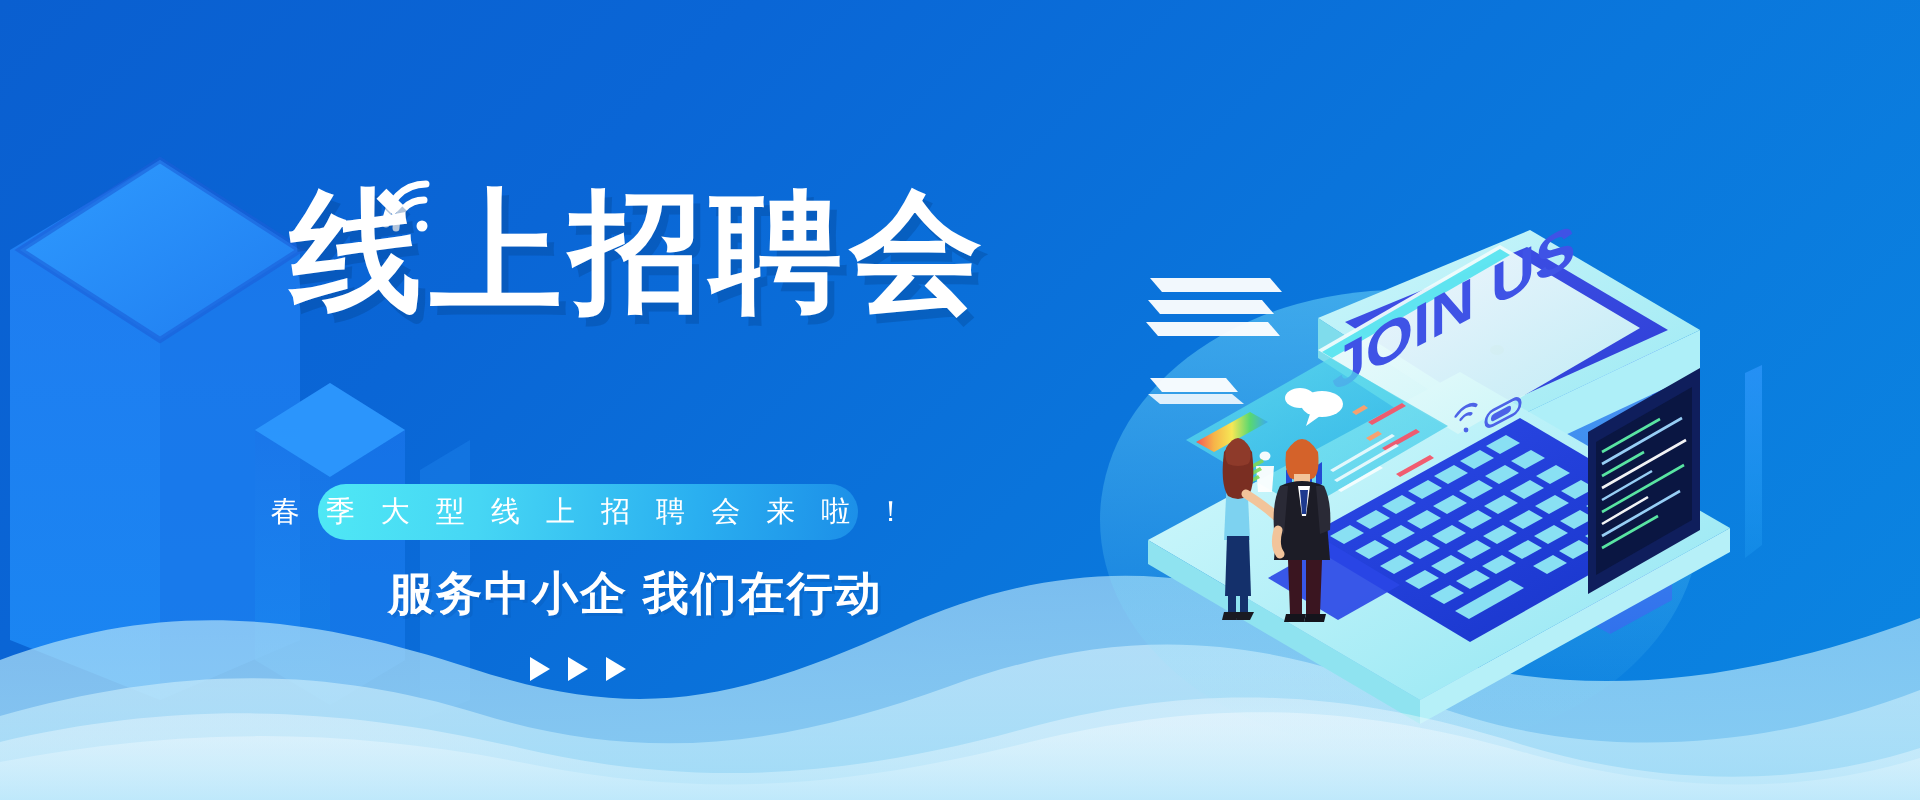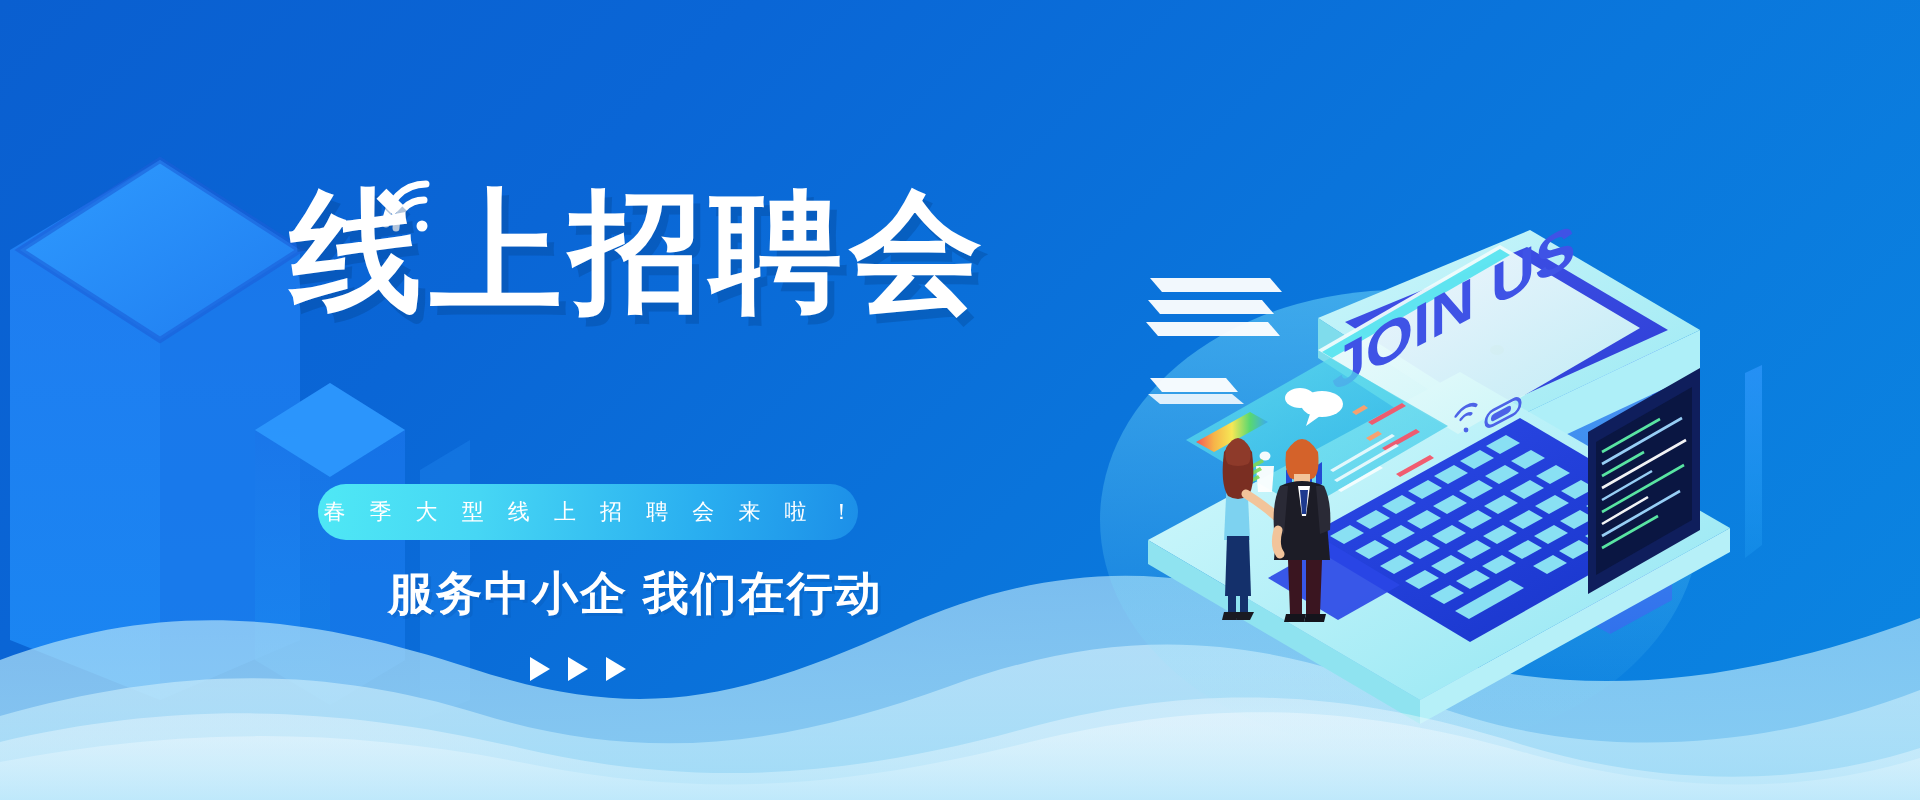--- a/index.html
+++ b/index.html
@@ -24,21 +24,21 @@
 
   #wifi-icon{position:absolute;left:378px;top:178px;width:60px;height:56px;}
 
   #subtitle-pill{
     position:absolute;left:318px;top:484px;width:540px;height:56px;
     border-radius:28px;
     background:linear-gradient(95deg,#4fe8f5 0%,#46d6f4 30%,#2aaff0 70%,#1c8fe8 100%);
     display:flex;align-items:center;justify-content:center;
   }
   #subtitle-pill .txt{
-    font-size:22px;color:#ffffff;letter-spacing:9px;
+    font-size:29px;color:#ffffff;letter-spacing:9px;
     text-indent:9px;font-weight:500;white-space:nowrap;
   }
 
   #tagline{
     position:absolute;left:388px;top:563px;
     font-size:46px;font-weight:700;color:#ffffff;
     letter-spacing:2px;white-space:nowrap;
     text-shadow:3px 3px 0 rgba(6,70,150,.18);
     text-align:center;
   }

